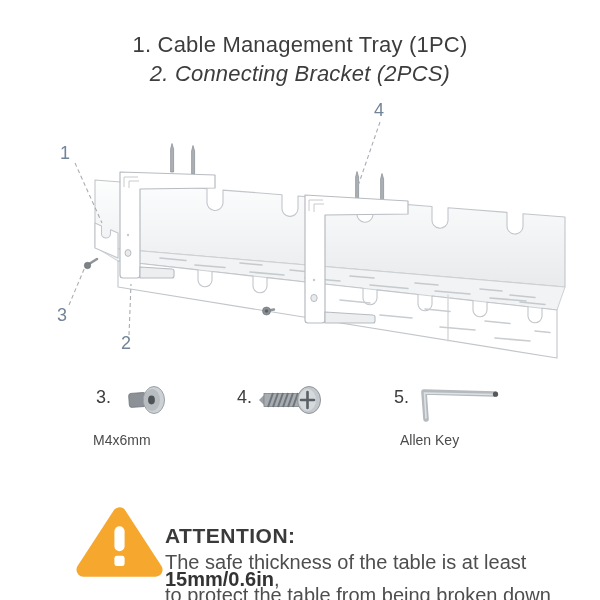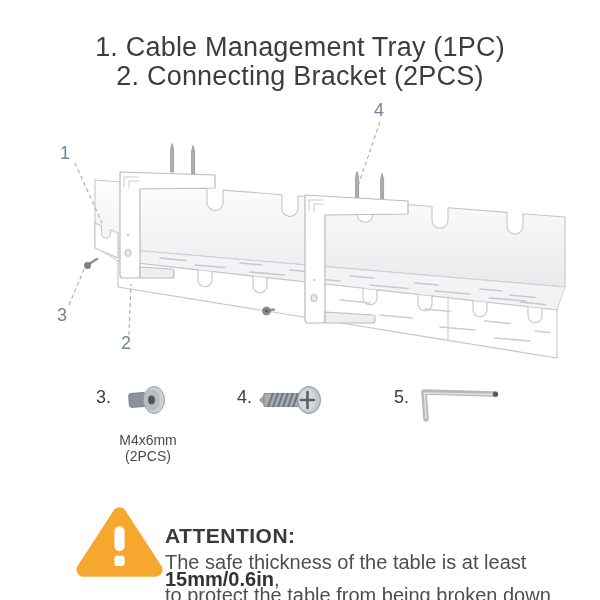--- a/index.html
+++ b/index.html
@@ -1,31 +1,31 @@
 <!DOCTYPE html>
 <html><head>
 <meta charset="utf-8">
 <style>
   html,body{margin:0;padding:0;background:#ffffff;}
   .page{
     position:relative;width:600px;height:600px;background:#ffffff;overflow:hidden;
     font-family:"Liberation Sans","DejaVu Sans",sans-serif;color:#3f3f3f;
   }
   
-  .hdr{position:absolute;left:0;right:0;text-align:center;font-size:27px;font-weight:500;
+  .hdr{position:absolute;left:0;right:0;text-align:center;font-size:22px;font-weight:500;
        letter-spacing:.2px;color:#3d3d3d;}
   .hdr.l1{top:32px;}
-  .hdr.l2{top:61px;}
+  .hdr.l2{top:61px;font-style:italic;}
   
   .illus{position:absolute;left:40px;top:95px;width:530px;height:285px;}
   .callout{position:absolute;font-size:18px;color:#72849a;font-weight:400;}
   
   .hw-num{position:absolute;font-size:18px;color:#3e3e3e;font-weight:500;}
   .hw-icon{position:absolute;}
-  .hw-cap{position:absolute;width:110px;text-align:center;font-size:14px;line-height:15.5px;color:#4b4b4b;}
+  .hw-cap{position:absolute;width:110px;text-align:left;font-size:14px;line-height:15.5px;color:#4b4b4b;}
   
   .att-icon{position:absolute;left:73px;top:504px;width:93px;height:75px;}
   .att-text{position:absolute;left:165px;top:524px;width:400px;}
   .att-head{font-size:21px;font-weight:700;letter-spacing:.5px;color:#3a3a3a;}
   .att-body{margin-top:6px;font-size:20px;line-height:16.5px;color:#4e4e4e;}
   .att-body b{color:#333333;}
   svg{display:block;}
 </style>
 </head>
 <body>
@@ -165,21 +165,20 @@
   <div class="hw-icon" style="left:124px;top:380px">
     <svg width="46" height="42" viewBox="0 0 46 42">
       <rect x="5" y="13" width="17" height="14" rx="2.5" fill="#8b9196" stroke="#6f757a" stroke-width="0.8" transform="rotate(-4 13 20)"></rect>
       <ellipse cx="30" cy="20" rx="10.5" ry="13.5" fill="#cdd1d5" stroke="#9aa0a5" stroke-width="1"></ellipse>
       <ellipse cx="28" cy="20" rx="8" ry="11" fill="#b8bdc2"></ellipse>
       <ellipse cx="27.5" cy="20" rx="3.4" ry="4.4" fill="#4e5358"></ellipse>
     </svg>
   </div>
   <div class="hw-cap" style="left:93px;top:433px">
     <div>M4x6mm</div>
-    <div>(2PCS)</div>
   </div>
 
   <span class="hw-num" style="left:237px;top:387px">4.</span>
   <div class="hw-icon" style="left:258px;top:380px">
     <svg width="66" height="42" viewBox="0 0 66 42">
       <path d="M1,20 L8,13 V27 Z" fill="#9aa0a5"></path>
       <rect x="6" y="13.5" width="36" height="13" fill="#a8adb2" stroke="#7d8388" stroke-width="0.8"></rect>
       <g stroke="#6f757a" stroke-width="2">
         <line x1="10" y1="27" x2="15" y2="13"></line>
           <line x1="15" y1="27" x2="20" y2="13"></line>
@@ -199,20 +198,21 @@
 
   <span class="hw-num" style="left:394px;top:387px">5.</span>
   <div class="hw-icon" style="left:414px;top:382px">
     <svg width="90" height="42" viewBox="0 0 90 42">
       <path d="M12,37 L10,10 L81,12" fill="none" stroke="#b5babe" stroke-width="5.6" stroke-linecap="round" stroke-linejoin="round"></path>
       <path d="M12,36 L10.5,11 L79,12.5" fill="none" stroke="#dfe2e4" stroke-width="1.6" stroke-linecap="round"></path>
       <circle cx="81.5" cy="12.2" r="2.6" fill="#55595d"></circle>
     </svg>
   </div>
   <div class="hw-cap" style="left:400px;top:433px">
+    <div>Allen Key</div>
   </div>
 
   <div class="att-icon">
     <svg width="93" height="75" viewBox="0 0 100 81">
       <path d="M50,11 L89,71 L11,71 Z" fill="#F6A72E" stroke="#F6A72E" stroke-width="15" stroke-linejoin="round"></path>
       <rect x="44.5" y="24" width="11" height="27" rx="5.5" fill="#ffffff"></rect>
       <rect x="44.5" y="56" width="11" height="11" rx="2.6" fill="#ffffff"></rect>
     </svg>
   </div>
   <div class="att-text">

